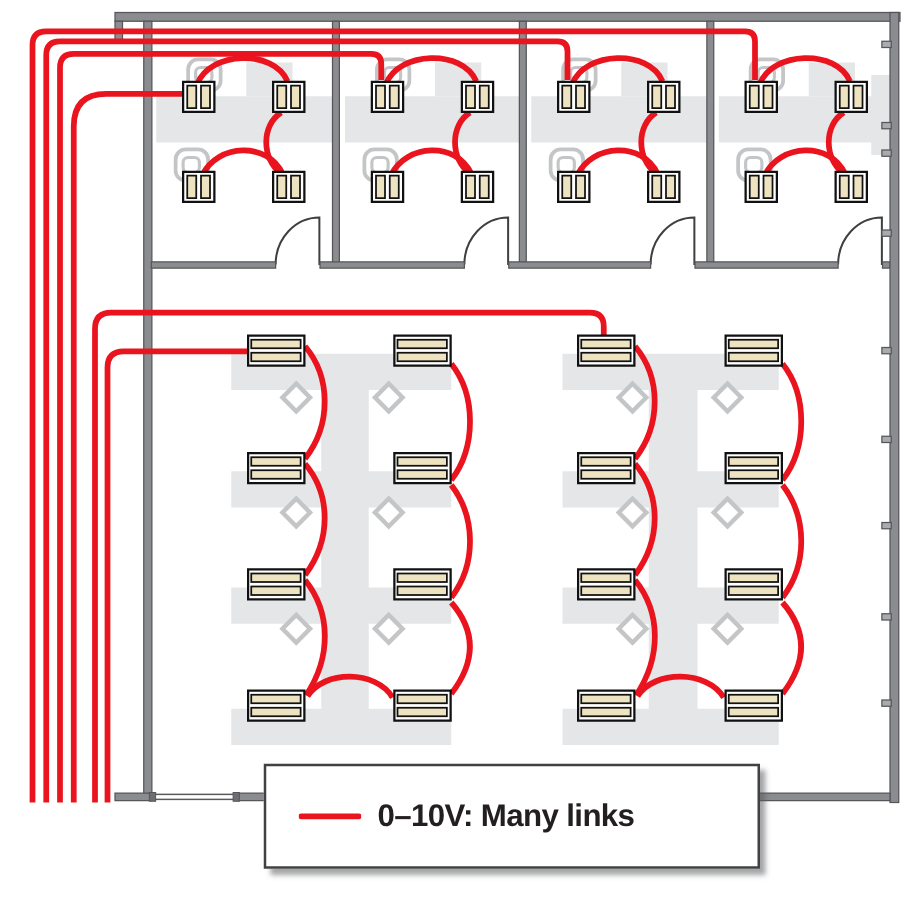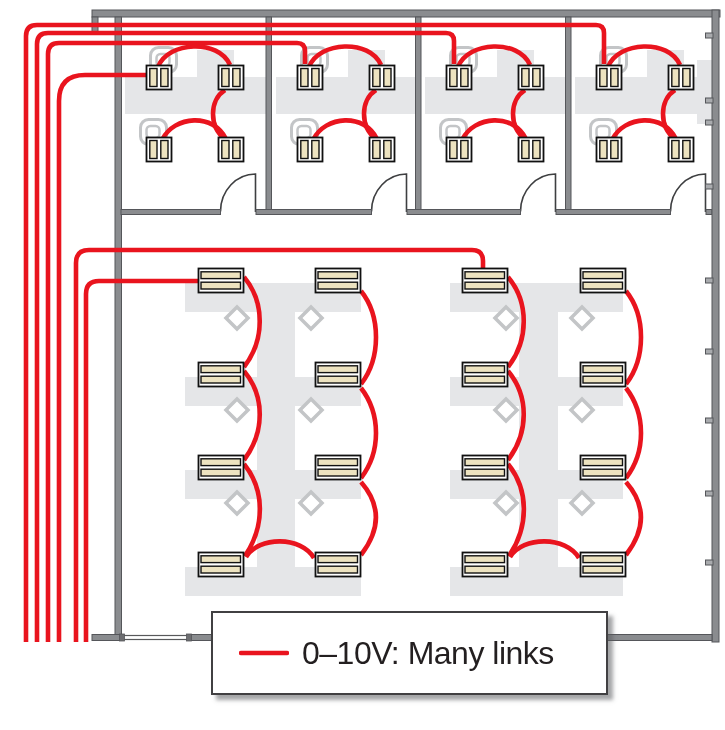--- a/index.html
+++ b/index.html
@@ -16,21 +16,21 @@
   .fxbox{fill:#fff;stroke:var(--fixture-edge);stroke-width:1.8;}
   .lamp{fill:var(--lamp);stroke:var(--fixture-edge);stroke-width:1.4;}
   .wire{fill:none;stroke:var(--wire);stroke-width:4.6;}
   .door{fill:none;stroke:var(--door-line);stroke-width:1.6;}
   .door-thin{fill:#fff;stroke:#58595B;stroke-width:1.2;}
   .jamb{fill:#6D6E71;stroke:var(--wall-edge);stroke-width:0.8;}
   .legend{position:absolute;left:211px;top:611px;width:397px;height:84px;box-sizing:border-box;
           background:#fff;border:2.5px solid var(--legend-border);
           box-shadow:5px 5px 4px rgba(90,91,94,.55);
           display:flex;align-items:center;padding-left:26px;gap:13px;}
-  .legend-label{font-weight:normal;font-size:32px;color:var(--legend-text);letter-spacing:-0.5px;white-space:nowrap;}
+  .legend-label{font-weight:bold;font-size:25px;color:var(--legend-text);letter-spacing:-0.5px;white-space:nowrap;}
 </style>
 </head>
 <body>
 
 <div class="stage">
 <svg width="725" height="730" viewBox="0 0 725 730">
   <defs>
 
     <g id="fx-s">
       <rect class="fxbox" x="0.5" y="0.5" width="25" height="24"></rect>

